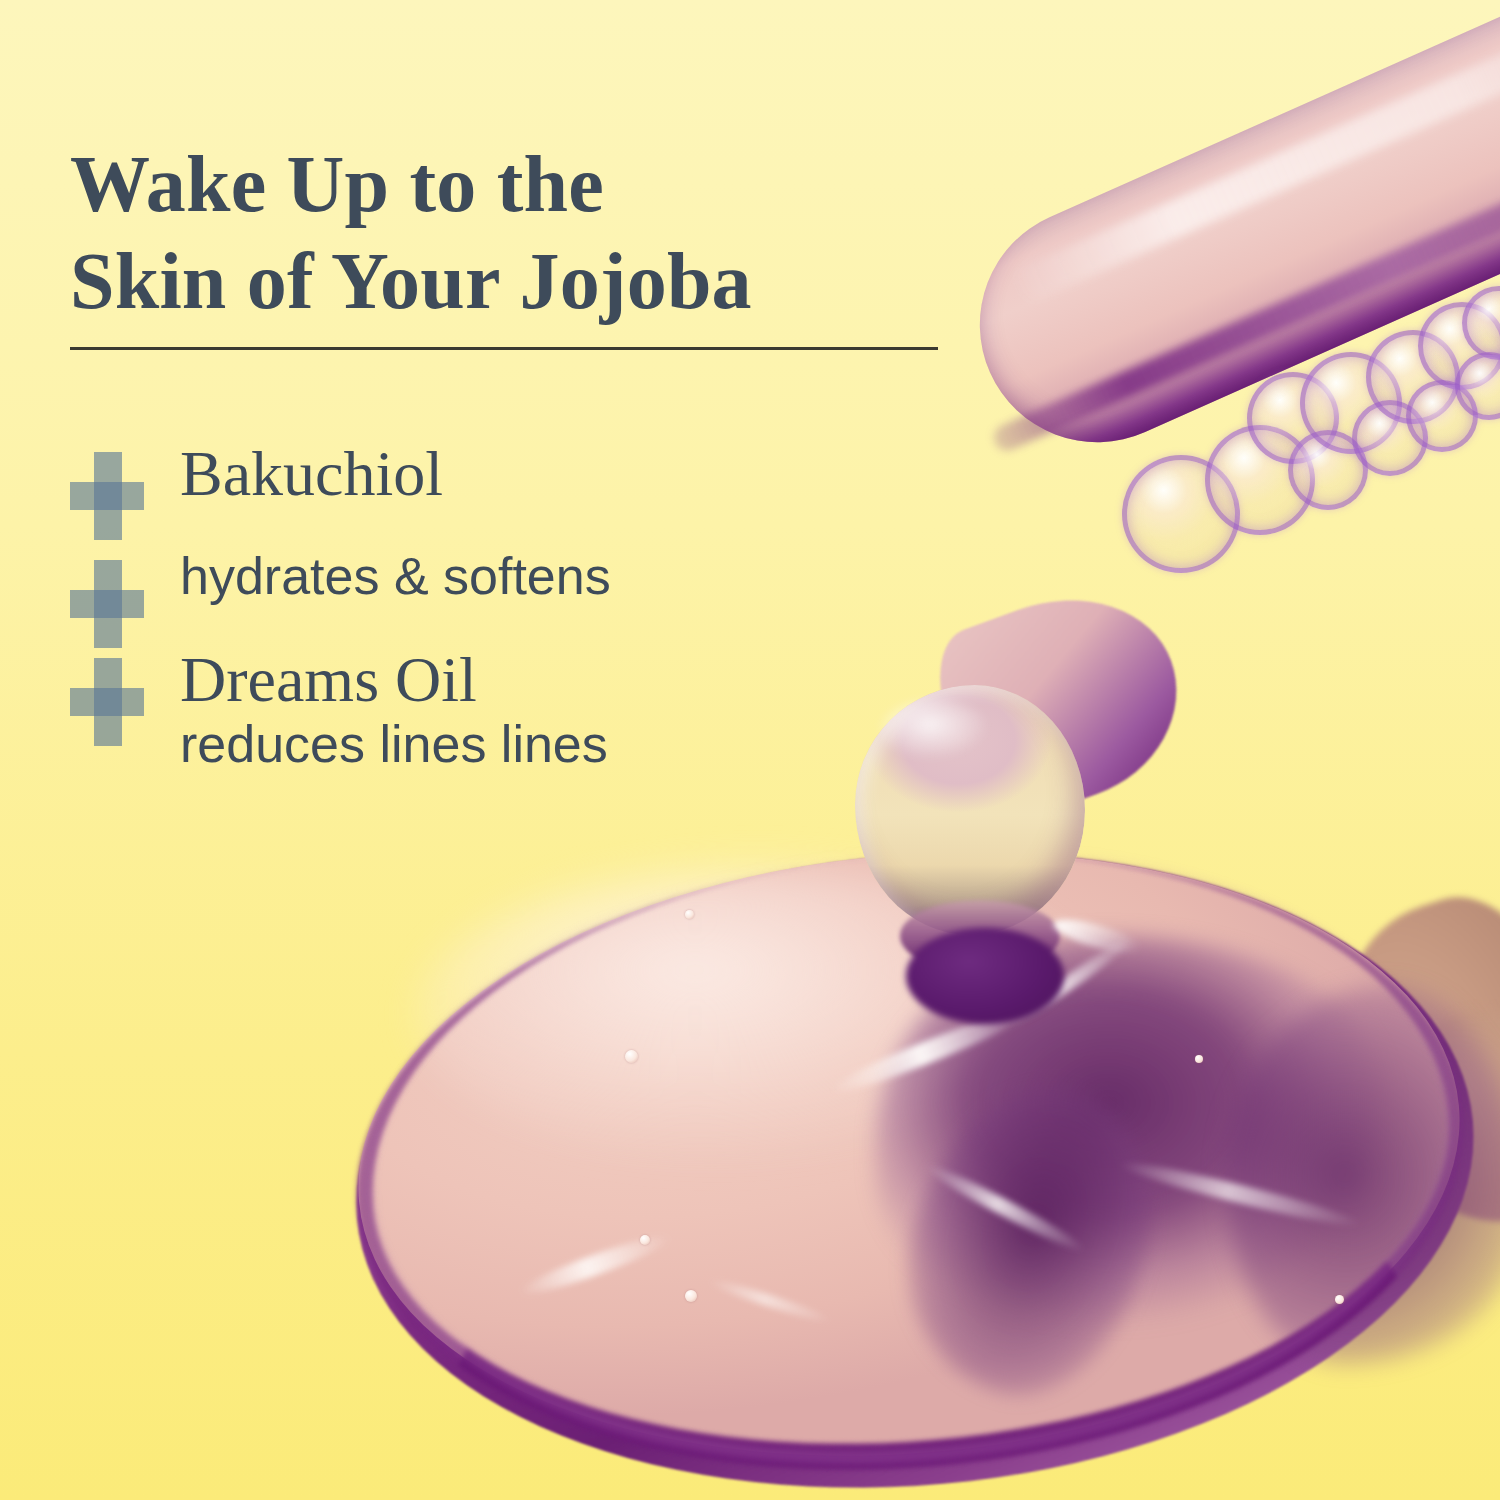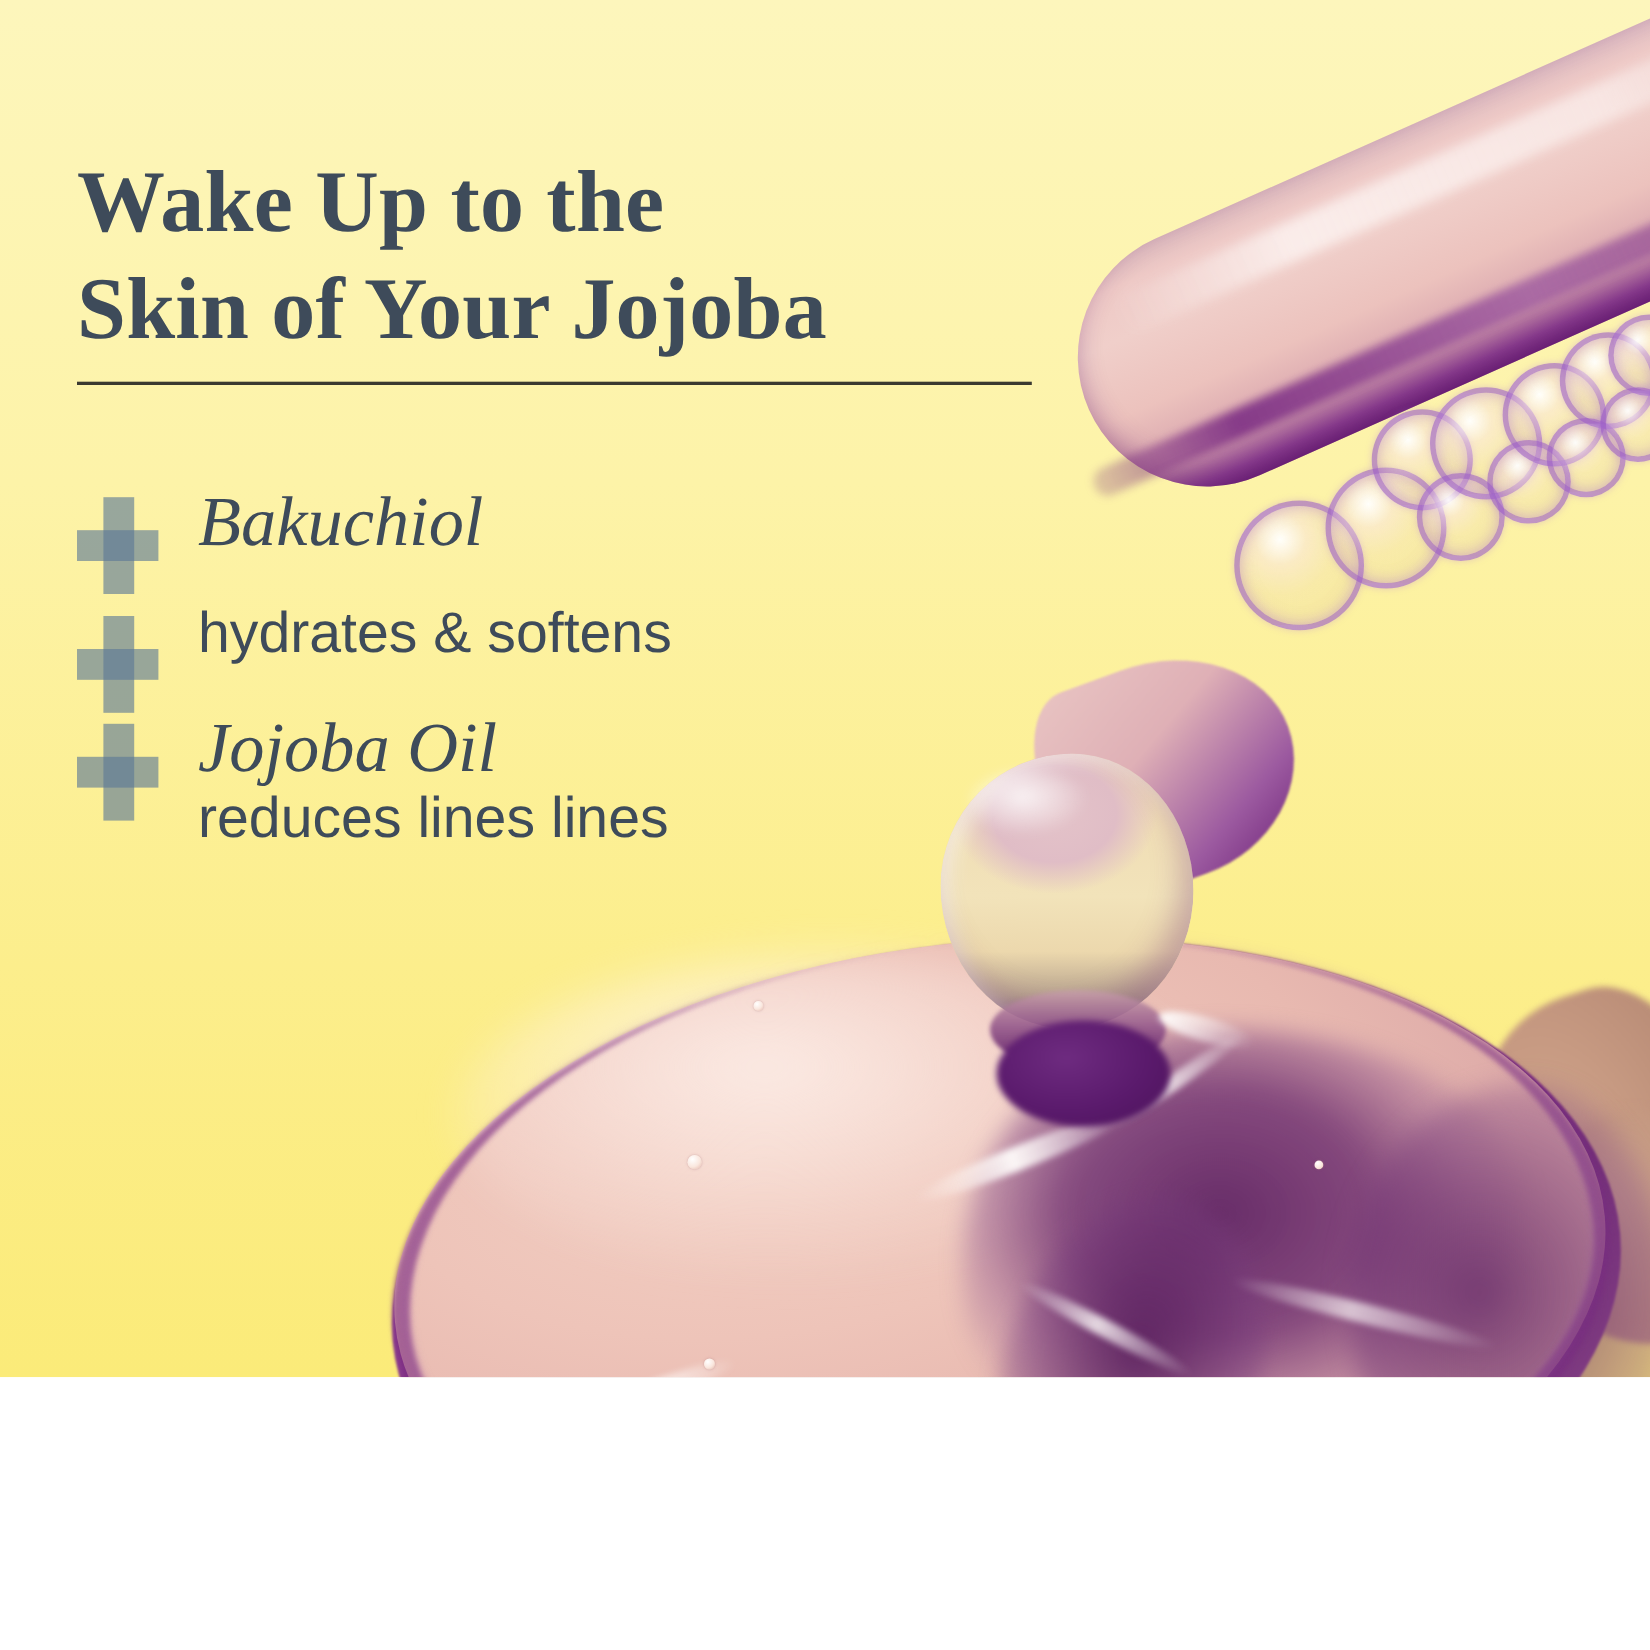--- a/index.html
+++ b/index.html
@@ -4,21 +4,21 @@
 <title>Skincare Product Benefits Graphic</title>
 <style>
   html, body {
     margin: 0;
     padding: 0;
     background: #ffffff;
   }
   #canvas {
     position: relative;
     width: 1500px;
-    height: 1252px;
+    height: 1500px;
     overflow: hidden;
     font-family: "Liberation Sans", sans-serif;
     background: linear-gradient(180deg, #fdf6bc 0%, #fdf3a8 35%, #fcee8c 70%, #fbeb79 100%);
   }
 
   
   .photo {
     position: absolute;
     inset: 0;
     overflow: hidden;
@@ -343,21 +343,20 @@
   }
   .plus .bar-v { left: 24px; top: 0;  width: 28px; height: 88px; }
   .plus .bar-h { left: 0;  top: 30px; width: 74px; height: 28px; }
 
   .feature-title {
     font-family: "Liberation Serif", "DejaVu Serif", serif;
     font-size: 64px;
     line-height: 1.05;
     color: #3e4b5a;
     margin: 0 0 2px 112px;
-    font-style: italic;
   }
   .feature-sub {
     font-family: "Liberation Sans", sans-serif;
     font-size: 52px;
     line-height: 1.1;
     color: #3e4b5a;
     margin: 0 0 0 112px;
     font-weight: 400;
   }
 </style>
@@ -443,18 +442,18 @@
         <span class="bar bar-h"></span>
       </div>
       <div class="feature-sub">hydrates &amp; softens</div>
     </div>
 
     <div class="feature">
       <div class="plus">
         <span class="bar bar-v"></span>
         <span class="bar bar-h"></span>
       </div>
-      <div class="feature-title">Jojoba Oil</div>
+      <div class="feature-title">Dreams Oil</div>
       <div class="feature-sub">reduces lines lines</div>
     </div>
 
   </div>
 </div>
 
 </body></html>

